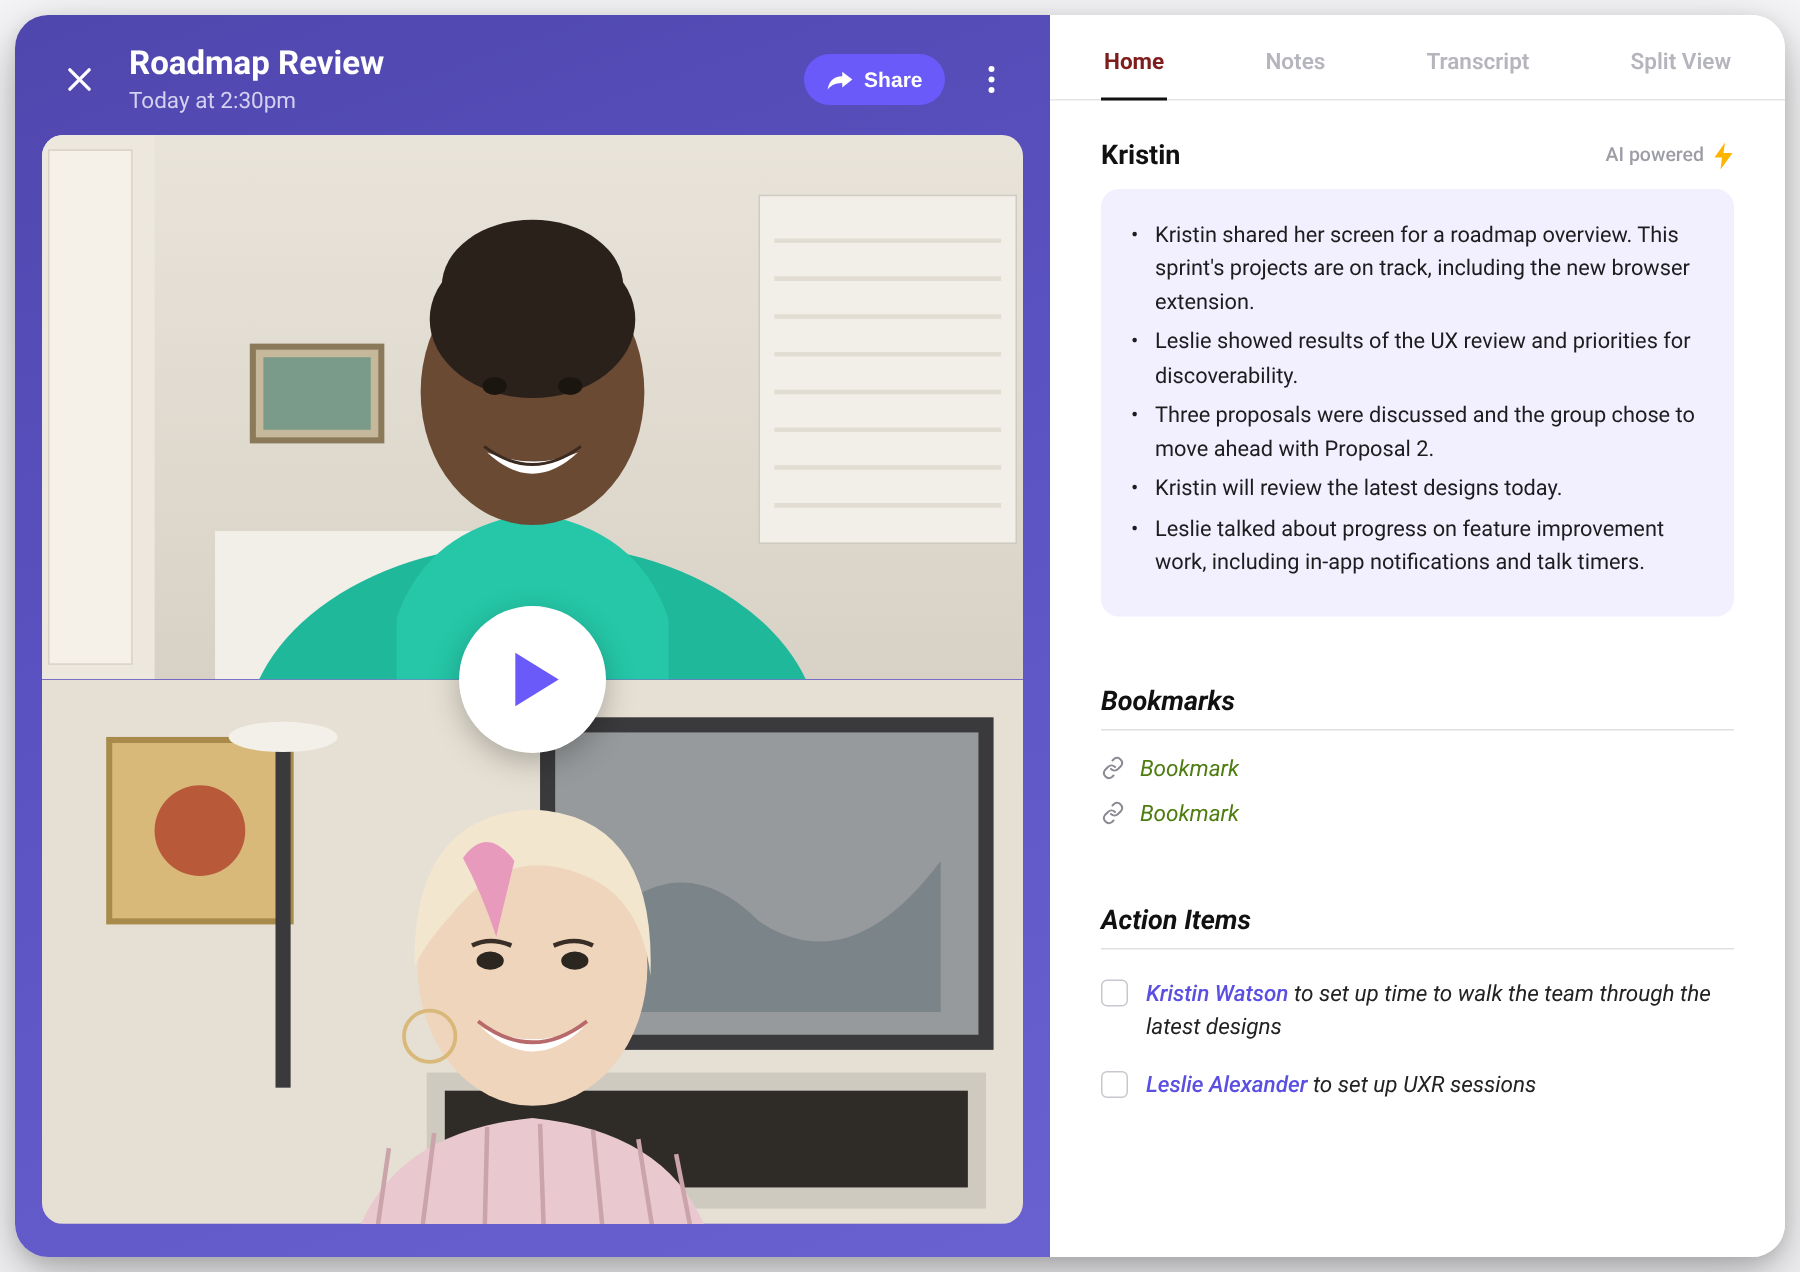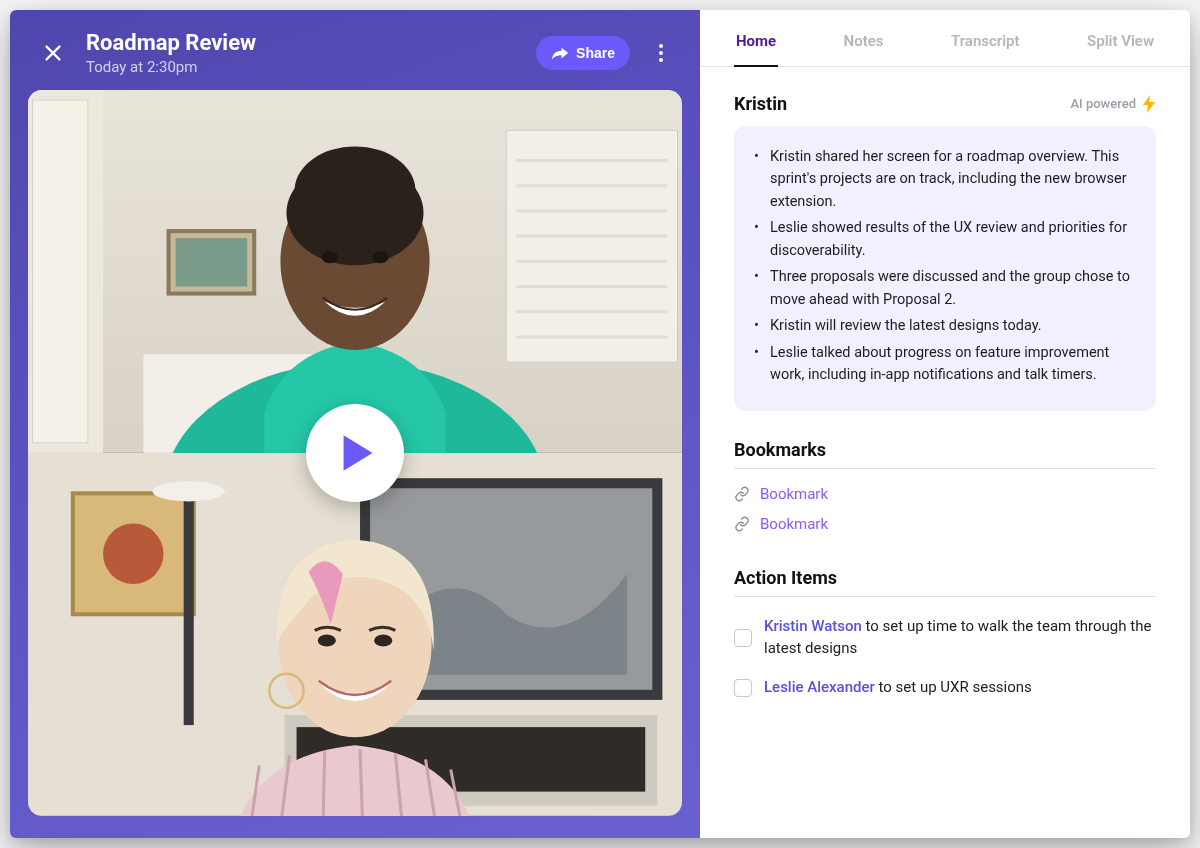--- a/index.html
+++ b/index.html
@@ -8,21 +8,21 @@
     background: #f5f5f7;
     display: flex;
     align-items: center;
     justify-content: center;
     min-height: 100vh;
   }
   .app {
     width: 1180px;
     height: 828px;
     background: #fff;
-    border-radius: 6px;
+    border-radius: 22px;
     overflow: hidden;
     display: flex;
     box-shadow: 0 14px 40px rgba(0,0,0,0.28), 0 4px 12px rgba(0,0,0,0.12);
   }
   
   .left {
     width: 690px;
     background: linear-gradient(160deg, #4f47ad 0%, #5a51c0 40%, #6a61d0 100%);
     display: flex;
     flex-direction: column;
@@ -106,21 +106,21 @@
   }
   .tab {
     font-size: 15px;
     font-weight: 600;
     color: #b5b5bd;
     padding-bottom: 16px;
     cursor: pointer;
     position: relative;
   }
   .tab.active {
-    color: #4c1d95;
+    color: #7f1d1d;
     font-weight: 700;
   }
   .tab.active::after {
     content: "";
     position: absolute;
     left: -2px; right: -2px; bottom: -1px;
     height: 2px;
     background: #111;
   }
   .panel {
@@ -154,37 +154,38 @@
     padding-left: 16px;
     margin-bottom: 4px;
   }
   .summary-box li::before {
     content: "•";
     position: absolute;
     left: 0; top: 0;
     color: #1d1d1f;
   }
   .section {
-    margin-top: 28px;
+    margin-top: 46px;
+    font-style: italic;
   }
   .section-divider {
     border-bottom: 1px solid #e0e0e4;
     padding-bottom: 8px;
     margin-bottom: 10px;
   }
   .bookmark-row {
     display: flex; align-items: center; gap: 10px;
     padding: 6px 0;
     font-size: 15px;
-    color: #8b5cf6;
+    color: #4d7c0f;
     cursor: pointer;
   }
   .bookmark-row svg { stroke: #8a8a92; }
   .action-row {
-    display: flex; align-items: center; gap: 12px;
+    display: flex; align-items: flex-start; gap: 12px;
     padding: 8px 0;
     font-size: 15px;
     line-height: 1.5;
     color: #222;
   }
   .checkbox {
     width: 18px; height: 18px;
     border: 1.6px solid #c7c7cf;
     border-radius: 4px;
     flex-shrink: 0;

